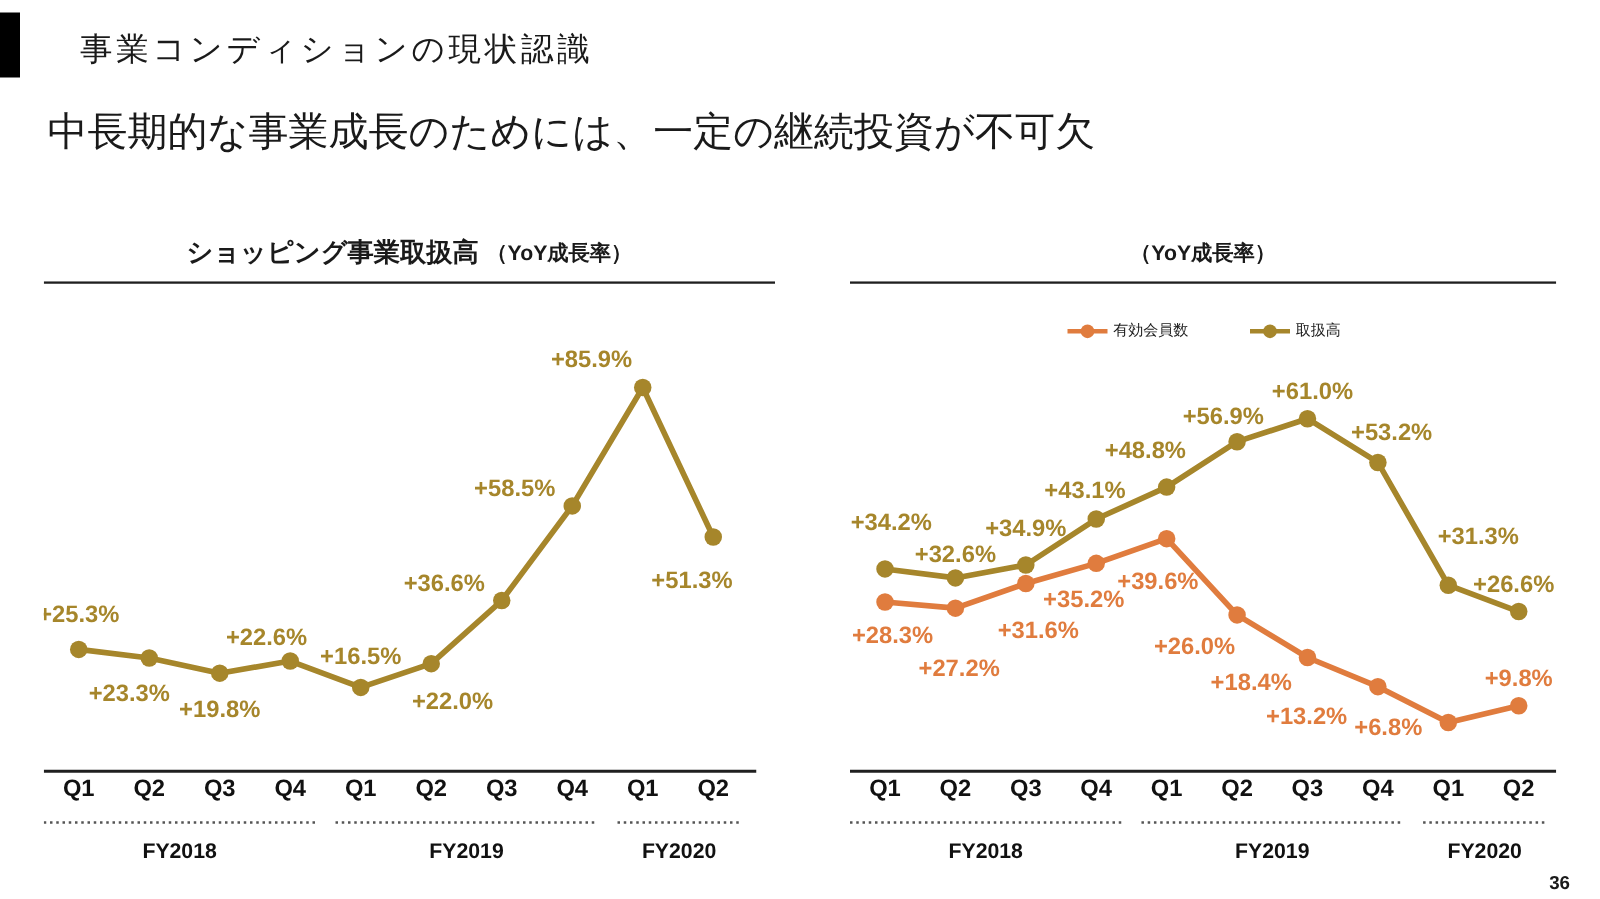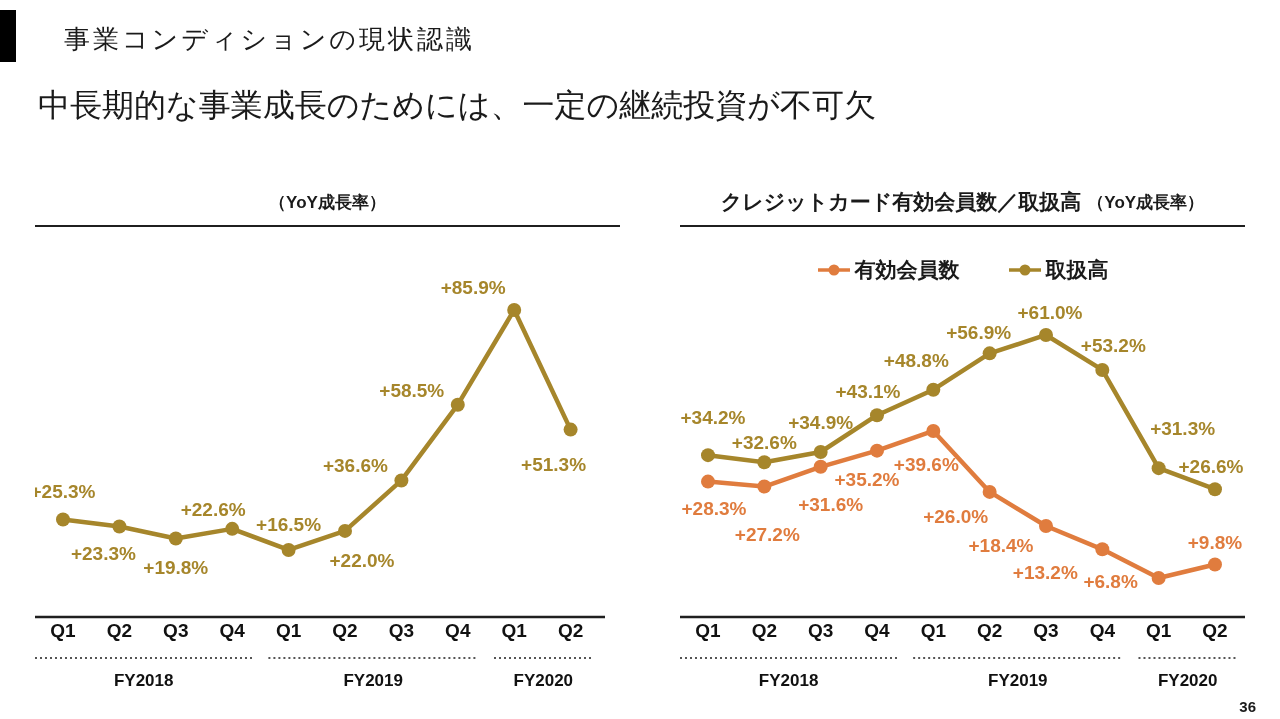--- a/index.html
+++ b/index.html
@@ -24,38 +24,39 @@
     height:57px;box-sizing:border-box;display:flex;align-items:flex-end;
     justify-content:center;gap:6px;padding-bottom:9px;
   }
   .pt-main{font-size:21px;font-weight:800;white-space:nowrap;}
   .pt-sub{font-size:17px;font-weight:800;padding-bottom:2px;white-space:nowrap;}
   .chart-svg{display:block;width:100%;height:475px;}
   .legend{
     position:absolute;top:88px;left:0;right:0;
     display:flex;justify-content:center;align-items:center;gap:48px;
   }
-  .legend-item{display:flex;align-items:center;gap:4px;font-size:21px;font-weight:700;}
+  .legend-item{display:flex;align-items:center;gap:4px;font-size:12px;font-weight:400;}
   .dlabel{font-family:"Liberation Sans","DejaVu Sans",sans-serif;font-size:19px;font-weight:700;}
   .qlabel{font-family:"Liberation Sans","DejaVu Sans",sans-serif;font-size:19px;font-weight:700;fill:#111;}
   .fylabel{font-family:"Liberation Sans","DejaVu Sans",sans-serif;font-size:17px;font-weight:700;fill:#111;}
   .page-number{position:absolute;right:24px;top:698px;font-size:15px;font-weight:700;}
 </style>
 </head>
 <body>
 
 <div class="header-accent"></div>
 <div class="header-title">事業コンディションの現状認識</div>
 
 <h1 class="slide-title">中長期的な事業成長のためには、一定の継続投資が不可欠</h1>
 
 <main>
 
   <section class="panel panel-left">
     <div class="panel-title">
+      <span class="pt-main">ショッピング事業取扱高</span>
       <span class="pt-sub">（YoY成長率）</span>
     </div>
     <svg id="chart-left" class="chart-svg" viewBox="0 0 585 475">
         <line x1="0" y1="1" x2="585" y2="1" stroke="#1f1f1f" stroke-width="2"></line>
         <line x1="0" y1="392" x2="570" y2="392" stroke="#1f1f1f" stroke-width="2.5"></line>
         <g>
           <polyline points="28,294.5126 84.4,301.42859999999996 140.8,313.5316 197.2,303.8492 253.6,324.943 310,305.924 366.4,255.4372 422.8,179.707 479.2,84.95779999999996 535.5999999999999,204.6046" fill="none" stroke="#A6862B" stroke-width="4.5" stroke-linejoin="round" stroke-linecap="round"></polyline>
           <circle cx="28" cy="294.5126" r="7" fill="#A6862B"></circle>
           <circle cx="84.4" cy="301.42859999999996" r="7" fill="#A6862B"></circle>
           <circle cx="140.8" cy="313.5316" r="7" fill="#A6862B"></circle>
@@ -91,21 +92,20 @@
         <text x="108.69999999999999" y="461" text-anchor="middle" class="fylabel">FY2018</text>
         <line x1="233.39999999999998" y1="433" x2="443" y2="433" stroke="#555555" stroke-width="2" stroke-dasharray="2 3"></line>
         <text x="338.2" y="461" text-anchor="middle" class="fylabel">FY2019</text>
         <line x1="459" y1="433" x2="557.5999999999999" y2="433" stroke="#555555" stroke-width="2" stroke-dasharray="2 3"></line>
         <text x="508.29999999999995" y="461" text-anchor="middle" class="fylabel">FY2020</text>
       </svg>
   </section>
 
   <section class="panel panel-right">
     <div class="panel-title">
-      <span class="pt-main">クレジットカード有効会員数／取扱高</span>
       <span class="pt-sub">（YoY成長率）</span>
     </div>
     <div class="legend" id="legend">
         <div class="legend-item">
           <svg width="34" height="14" viewBox="0 0 34 14">
             <line x1="1" y1="7" x2="33" y2="7" stroke="#E07C3E" stroke-width="3.5"></line>
             <circle cx="17" cy="7" r="5.5" fill="#E07C3E"></circle>
           </svg>
           <span>有効会員数</span>
         </div>

